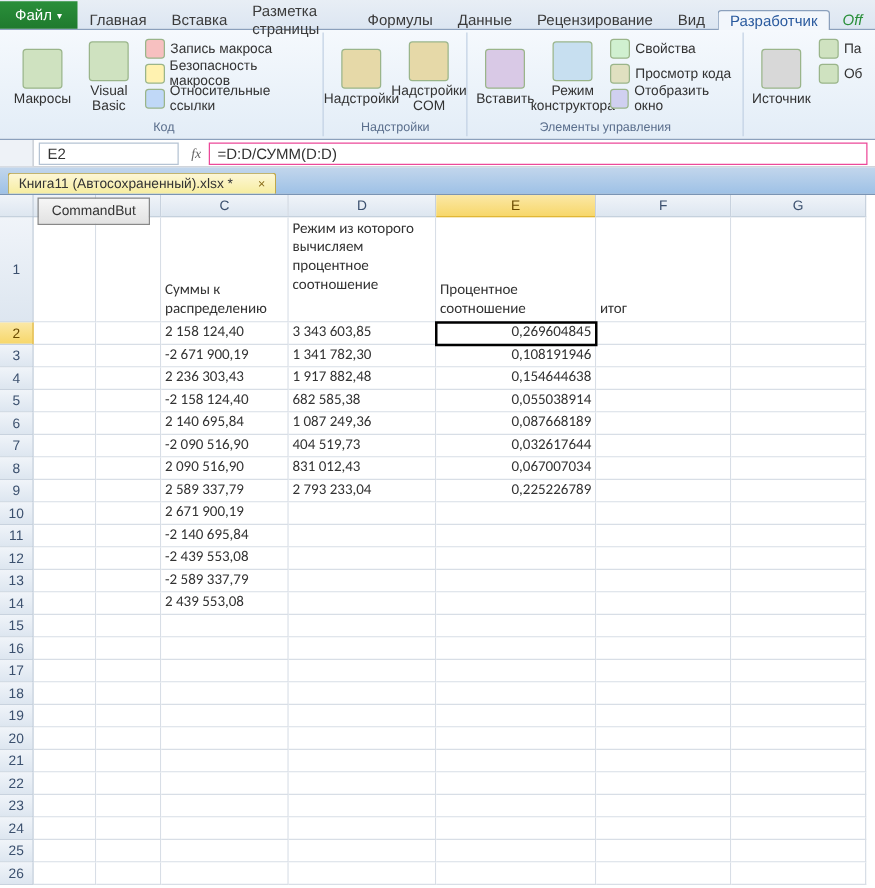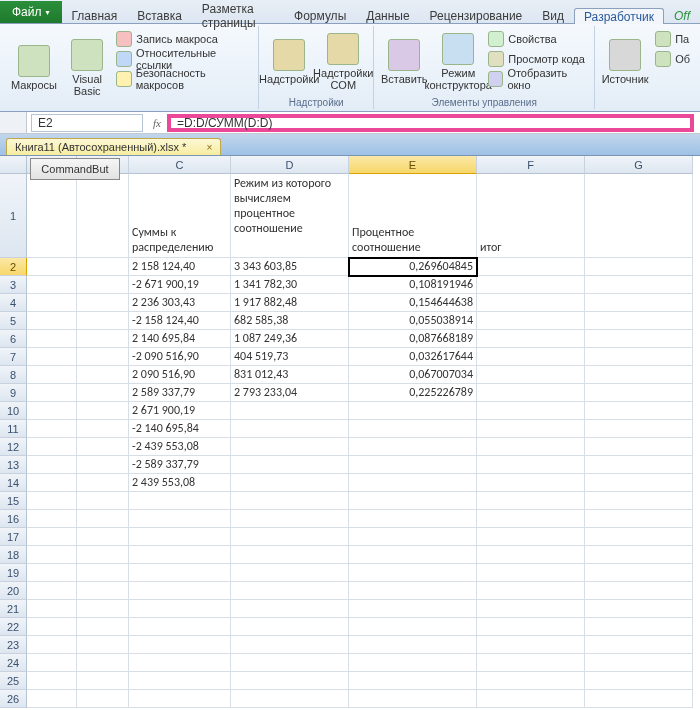--- a/index.html
+++ b/index.html
@@ -36,21 +36,21 @@
   .sico.warn { background:#fff2b0;}
   .sico.prop { background:#d0f0d0;}
   .sico.code { background:#e0e0c0;}
   .sico.dlg { background:#d0d0f0;}
 
   
   .fbar-row { display:flex; align-items:center; height:22px; border-bottom:1px solid #c2c8d0; background:#fff;}
   .hspacer1 { width:27px; background:#eef2f7; border-right:1px solid #c2c8d0; height:100%;}
   .namebox { width:112px; border:1px solid #b5c3d3; height:18px; margin:2px 4px; padding:1px 6px; font-size:12px; background:#fff; display:flex; align-items:center;}
   .fx { padding:0 6px; color:#666; font-style:italic; font-family:"Times New Roman",serif; cursor:default;}
-  .formula-input { flex:1; border:4px solid #ec4899; height:18px; margin:2px 6px 2px 0; padding:1px 6px; font-size:12px; background:#fff; display:flex; align-items:center;}
+  .formula-input { flex:1; border:1px solid #ec4899; height:18px; margin:2px 6px 2px 0; padding:1px 6px; font-size:12px; background:#fff; display:flex; align-items:center;}
 
   
   .wbtab-strip { height:22px; background:linear-gradient(#c2d6ec,#9ec1e6); display:flex; align-items:end; padding-left:6px; border-bottom:1px solid #7a94b4;}
   .wbtab { background:linear-gradient(#fdf7d6,#f6eda0); border:1px solid #c0a84a; border-bottom:none; border-radius:3px 3px 0 0; padding:2px 8px; font-size:11px; display:flex; align-items:center; gap:20px;}
   .wbtab .close { font-size:10px; color:#8a6d1a; cursor:default;}
 
   
   .sheet { display:flex; flex-direction:column;}
   .colhdr-row { display:flex; height:18px;}
   .corner { width:27px; background:linear-gradient(#f0f4f9,#dde6f0); border-right:1px solid #b5c3d3; border-bottom:1px solid #b5c3d3;}
@@ -98,29 +98,30 @@
         <div class="ico"></div>
         <div class="lbl" style="white-space:pre-line">Visual
 Basic</div>
       </div>
       <div class="smallrows">
         <div class="smallbtn">
           <span class="sico rec"></span>
           <span>Запись макроса</span>
         </div>
         <div class="smallbtn">
+          <span class="sico warn"></span>
+          <span>Безопасность макросов</span>
+        </div>
+        <div class="smallbtn">
           <span class="sico ref"></span>
           <span>Относительные ссылки</span>
         </div>
-        <div class="smallbtn">
-          <span class="sico warn"></span>
-          <span>Безопасность макросов</span>
-        </div>
-      </div>
-    </div>
+      </div>
+    </div>
+    <div class="group-label">Код</div>
   </div>
 
   <div class="group">
     <div class="group-body">
       <div class="bigbtn">
         <div class="ico gear"></div>
         <div class="lbl">Надстройки</div>
       </div>
       <div class="bigbtn">
         <div class="ico gear"></div>

